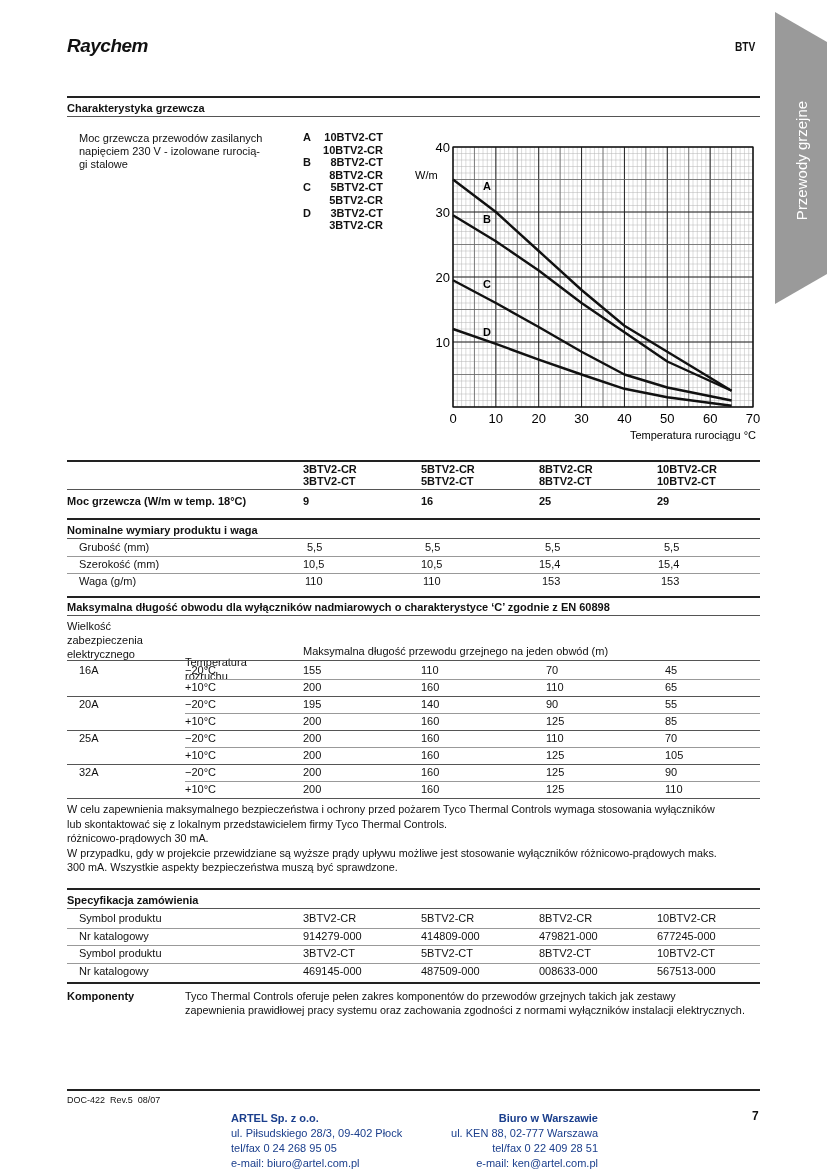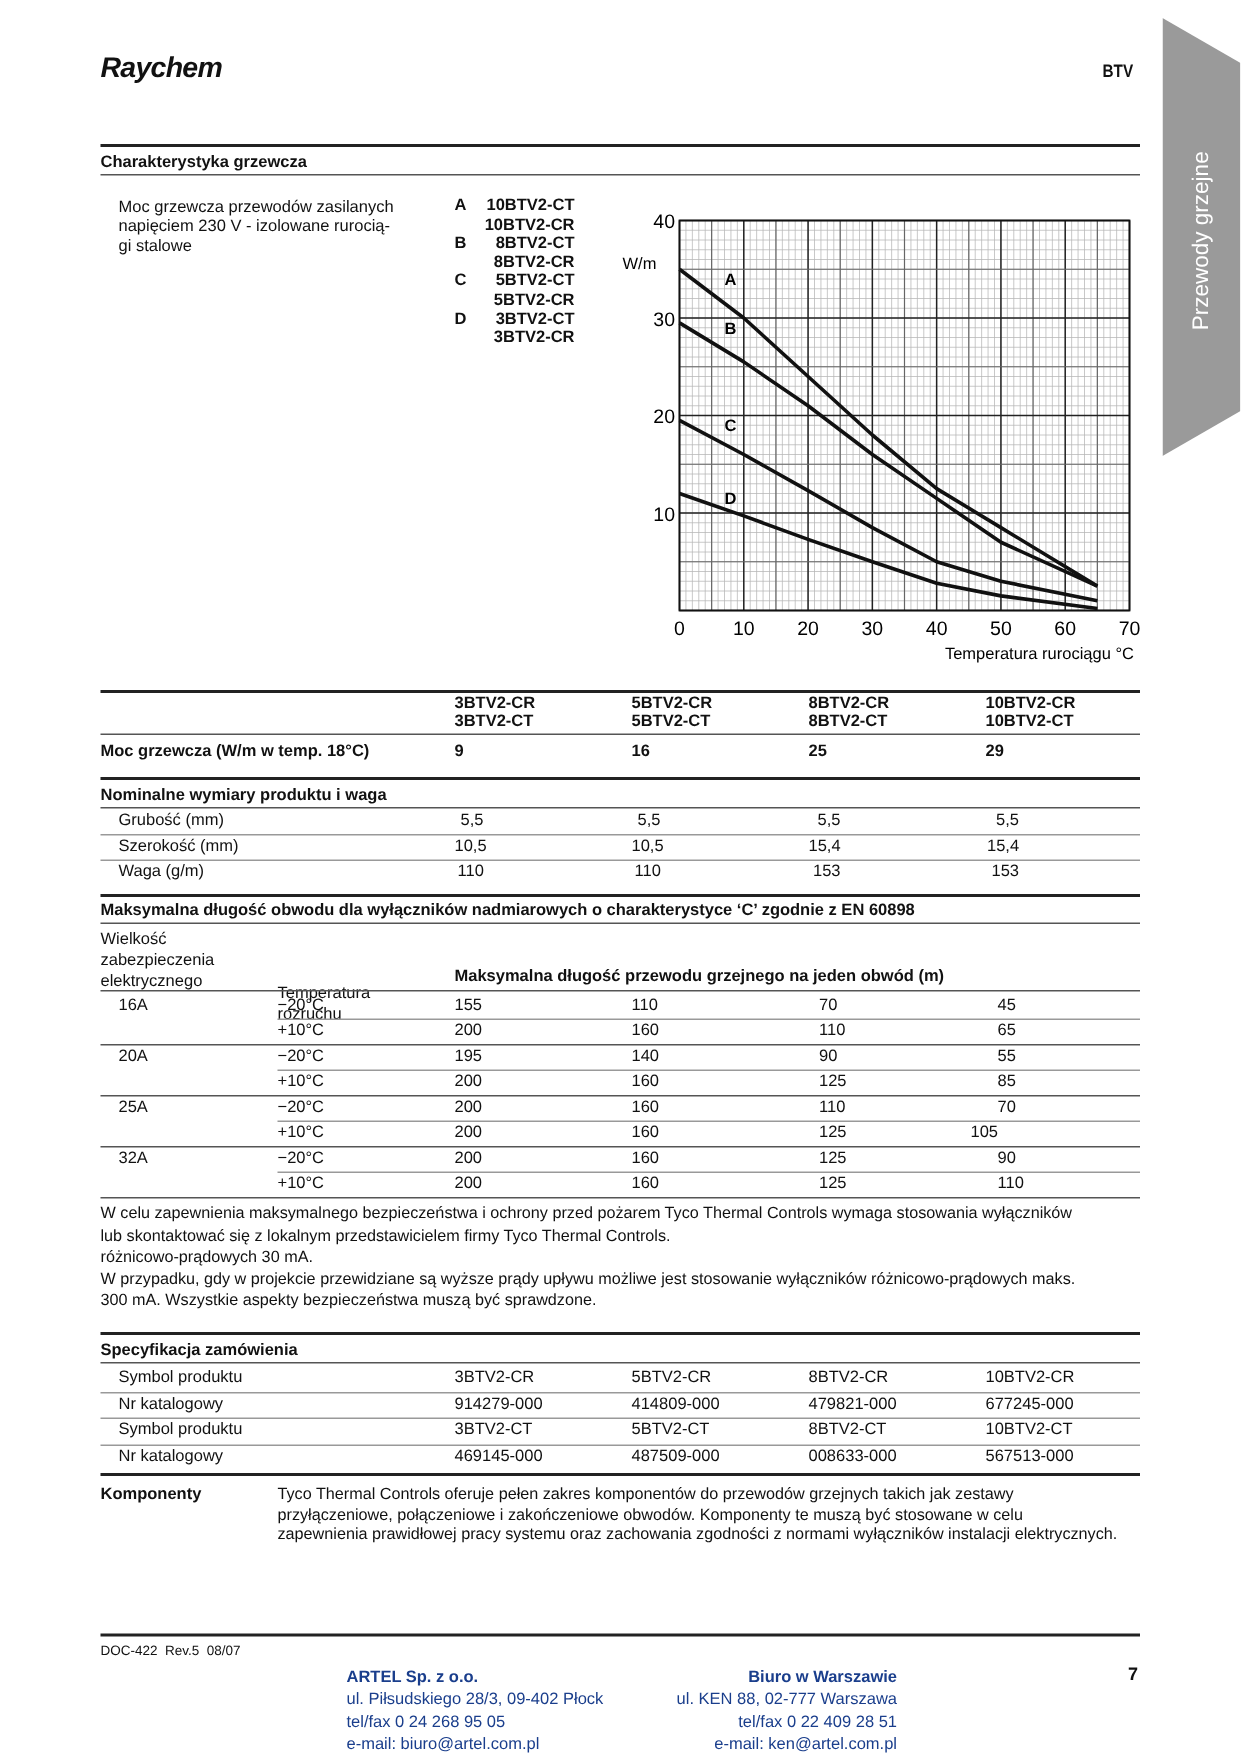--- a/index.html
+++ b/index.html
@@ -305,21 +305,21 @@
 <div class="abs rule-thin" style="left:67px; top:615px; width:693px;"></div>
 <div class="abs txt" style="left:67px; top:619px; line-height:14px;">
   <div>Wielkość</div>
   <div>zabezpieczenia</div>
   <div>elektrycznego</div>
 </div>
 <div class="abs txt" style="left:185px; top:655px; line-height:14px;">
   <div>Temperatura</div>
   <div>rozruchu</div>
 </div>
-<div class="abs txt" style="left:303px; top:645px;font-weight:bold;">Maksymalna długość przewodu grzejnego na jeden obwód (m)</div>
+<div class="abs txt" style="left:303px; top:645px;">Maksymalna długość przewodu grzejnego na jeden obwód (m)</div>
 <div class="abs rule-thin" style="left:67px; top:660px; width:693px;"></div>
 <div id="circuit-rows">
     <div class="row" style="top: 662px;">
       <span class="c" style="left: 12px;">16A</span>
       <span class="c" style="left: 118px;">−20°C</span>
       <span class="c" style="left: 236px;">155</span>
       <span class="c" style="left: 354px;">110</span>
       <span class="c" style="left: 479px;">70</span>
       <span class="c" style="left: 598px;">45</span>
     </div>
@@ -356,21 +356,21 @@
       <span class="c" style="left: 354px;">160</span>
       <span class="c" style="left: 479px;">110</span>
       <span class="c" style="left: 598px;">70</span>
     </div>
     <div class="abs rule-light" style="left: 185px; width: 575px; top: 747px;"></div>
     <div class="row" style="top: 747px;">
       <span class="c" style="left: 118px;">+10°C</span>
       <span class="c" style="left: 236px;">200</span>
       <span class="c" style="left: 354px;">160</span>
       <span class="c" style="left: 479px;">125</span>
-      <span class="c" style="left: 580px;">105</span>
+      <span class="c" style="left: 598px;">105</span>
     </div>
     <div class="abs rule-thin" style="left: 67px; width: 693px; top: 764px;"></div>
     <div class="row" style="top: 764px;">
       <span class="c" style="left: 12px;">32A</span>
       <span class="c" style="left: 118px;">−20°C</span>
       <span class="c" style="left: 236px;">200</span>
       <span class="c" style="left: 354px;">160</span>
       <span class="c" style="left: 479px;">125</span>
       <span class="c" style="left: 598px;">90</span>
     </div>
@@ -427,21 +427,20 @@
       <span class="c" style="left: 354px; text-align: center;">487509-000</span>
       <span class="c" style="left: 472px;">008633-000</span>
       <span class="c" style="left: 590px;">567513-000</span>
     </div>
   </div>
 <div class="abs rule-thick" style="left:67px; top:982px; width:693px;"></div>
 
 <div class="abs section-title" style="left:67px; top:990px;">Komponenty</div>
 <div class="abs txt" style="left:185px; top:990px; line-height:13.5px; font-size:10.8px;">
   <div>Tyco Thermal Controls oferuje pełen zakres komponentów do przewodów grzejnych takich jak zestawy</div>
-  <div>przyłączeniowe, połączeniowe i zakończeniowe obwodów. Komponenty te muszą być stosowane w celu</div>
   <div>zapewnienia prawidłowej pracy systemu oraz zachowania zgodności z normami wyłączników instalacji elektrycznych.</div>
 </div>
 
 <div class="abs rule-thick" style="left:67px; top:1089px; width:693px;"></div>
 <div class="abs" style="left:67px; top:1095px; font-size:9px; white-space:pre;">DOC-422  Rev.5  08/07</div>
 <div class="abs bold" style="left:752px; top:1109px; font-size:12px;">7</div>
 <div class="abs footer-blue" style="left:231px; top:1111px;">
   <div class="bold">ARTEL Sp. z o.o.</div>
   <div>ul. Piłsudskiego 28/3, 09-402 Płock</div>
   <div>tel/fax 0 24 268 95 05</div>

